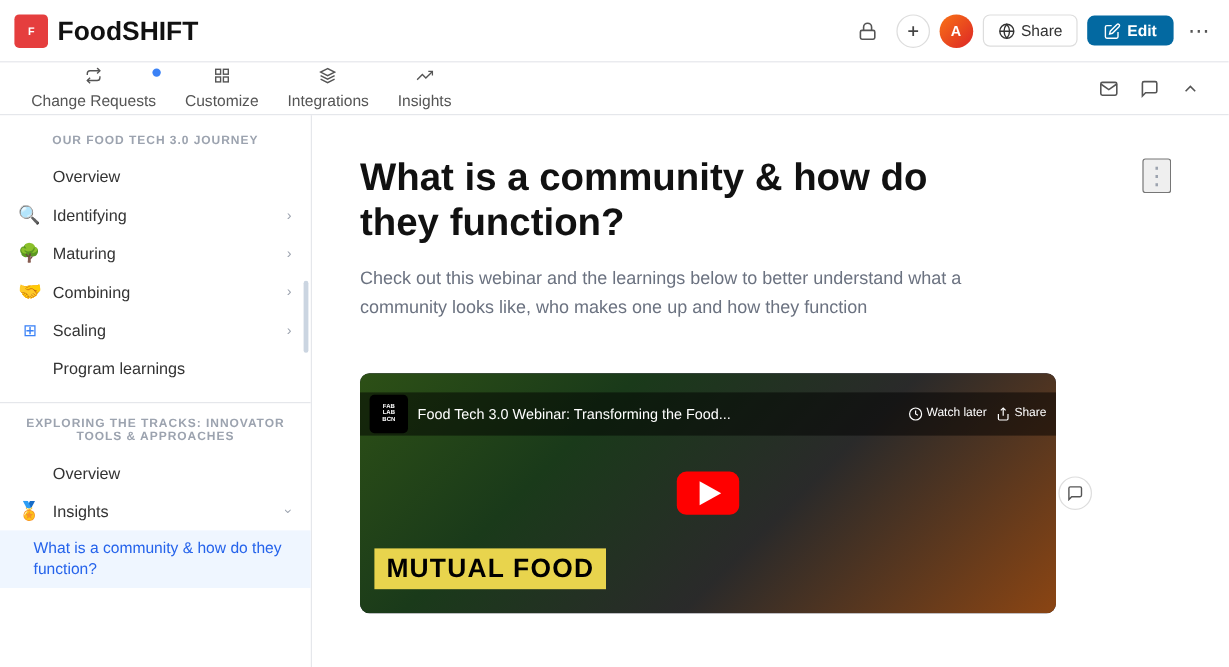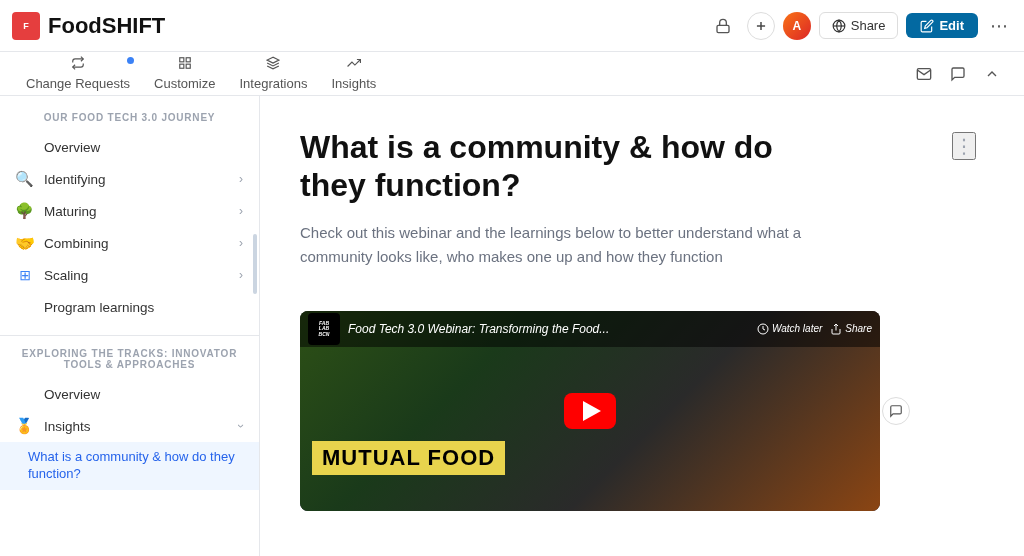--- a/index.html
+++ b/index.html
@@ -82,33 +82,33 @@
     .content-desc { font-size: 15px; color: #6b7280; line-height: 1.6; max-width: 560px; margin-bottom: 42px; }
     .video-container {
       width: 580px; height: 200px; border-radius: 8px; overflow: hidden; position: relative;
       background: #1a1a2e;
     }
     .video-overlay {
       position: absolute; inset: 0;
       background: linear-gradient(135deg, #2d5016 0%, #1a3a1a 30%, #2a2a2a 60%, #8b4513 100%);
     }
     .video-top-bar {
-      position: absolute; top: 0; left: 0; right: 0; height: 36px;
-      background: rgba(0,0,0,0.5); display: flex; align-items: center; padding: 1px 8px; gap: 8px; font-style: italic;
+      position: absolute; top: 16px; left: 0; right: 0; height: 36px;
+      background: rgba(0,0,0,0.5); display: flex; align-items: center; padding: 1px 8px; gap: 8px;
     }
     .fab-logo {
       width: 32px; height: 32px; background: #000; border-radius: 4px;
       display: flex; flex-direction: column; align-items: center; justify-content: center;
     }
     .fab-logo span { font-size: 5px; color: #fff; font-weight: bold; line-height: 1.1; }
     .video-title { font-size: 12px; color: #fff; font-weight: 500; flex: 1; white-space: nowrap; overflow: hidden; text-overflow: ellipsis; }
     .video-controls { display: flex; gap: 8px; align-items: center; }
     .watch-later { font-size: 10px; color: #fff; display: flex; align-items: center; gap: 3px; }
     .video-share { font-size: 10px; color: #fff; display: flex; align-items: center; gap: 3px; }
-    .video-bottom { position: absolute; bottom: 0; left: 0; right: 0; padding: 12px 12px 32px; }
+    .video-bottom { position: absolute; bottom: 0; left: 0; right: 0; padding: 12px 12px 16px; }
     .mutual-food { background: #e8d44d; display: inline-block; padding: 4px 10px; margin-bottom: 4px; }
     .mutual-food-text { font-size: 22px; font-weight: 900; color: #000; letter-spacing: 1px; }
     .assistance-text { background: #e8d44d; display: inline-block; padding: 0px 10px 4px; }
     .assistance-label { font-size: 22px; font-weight: 900; color: #000; letter-spacing: 1px; }
     .play-btn-container {
       position: absolute; top: 50%; left: 50%; transform: translate(-50%, -50%);
     }
     .play-btn {
       width: 52px; height: 36px; background: #ff0000; border-radius: 8px;
       display: flex; align-items: center; justify-content: center;

